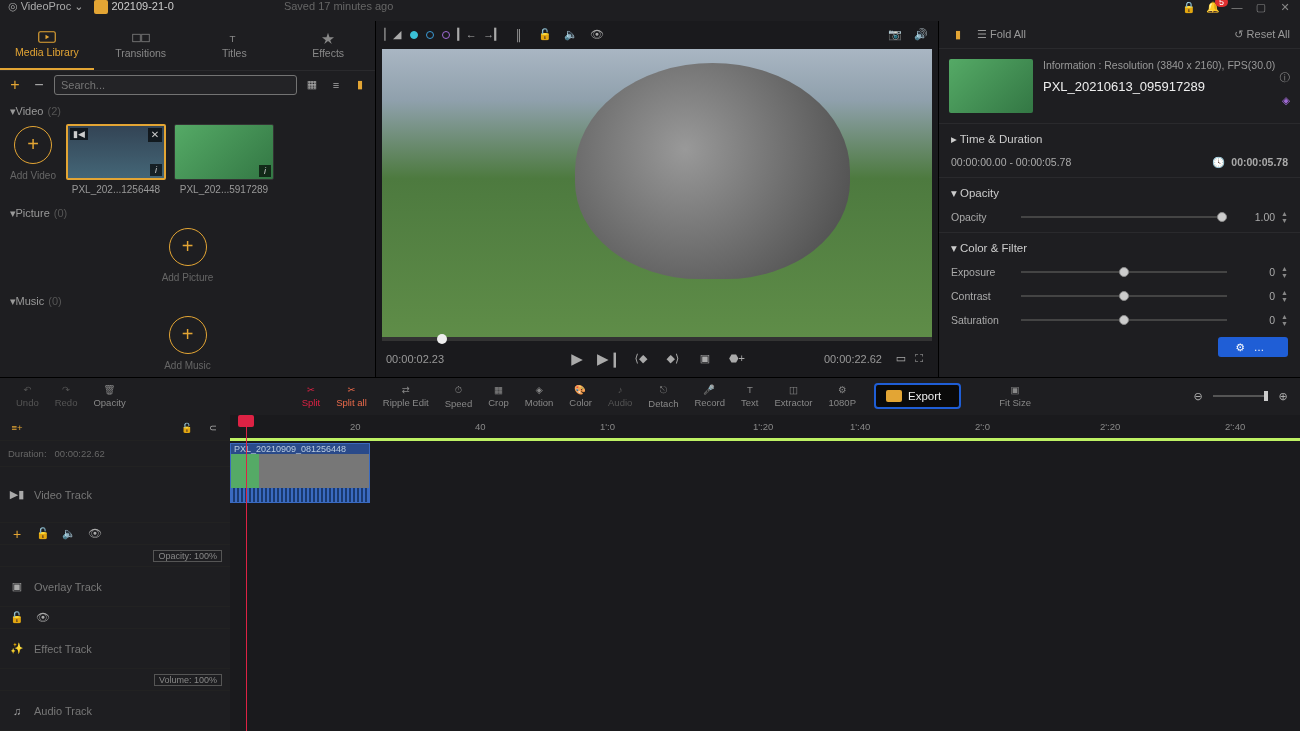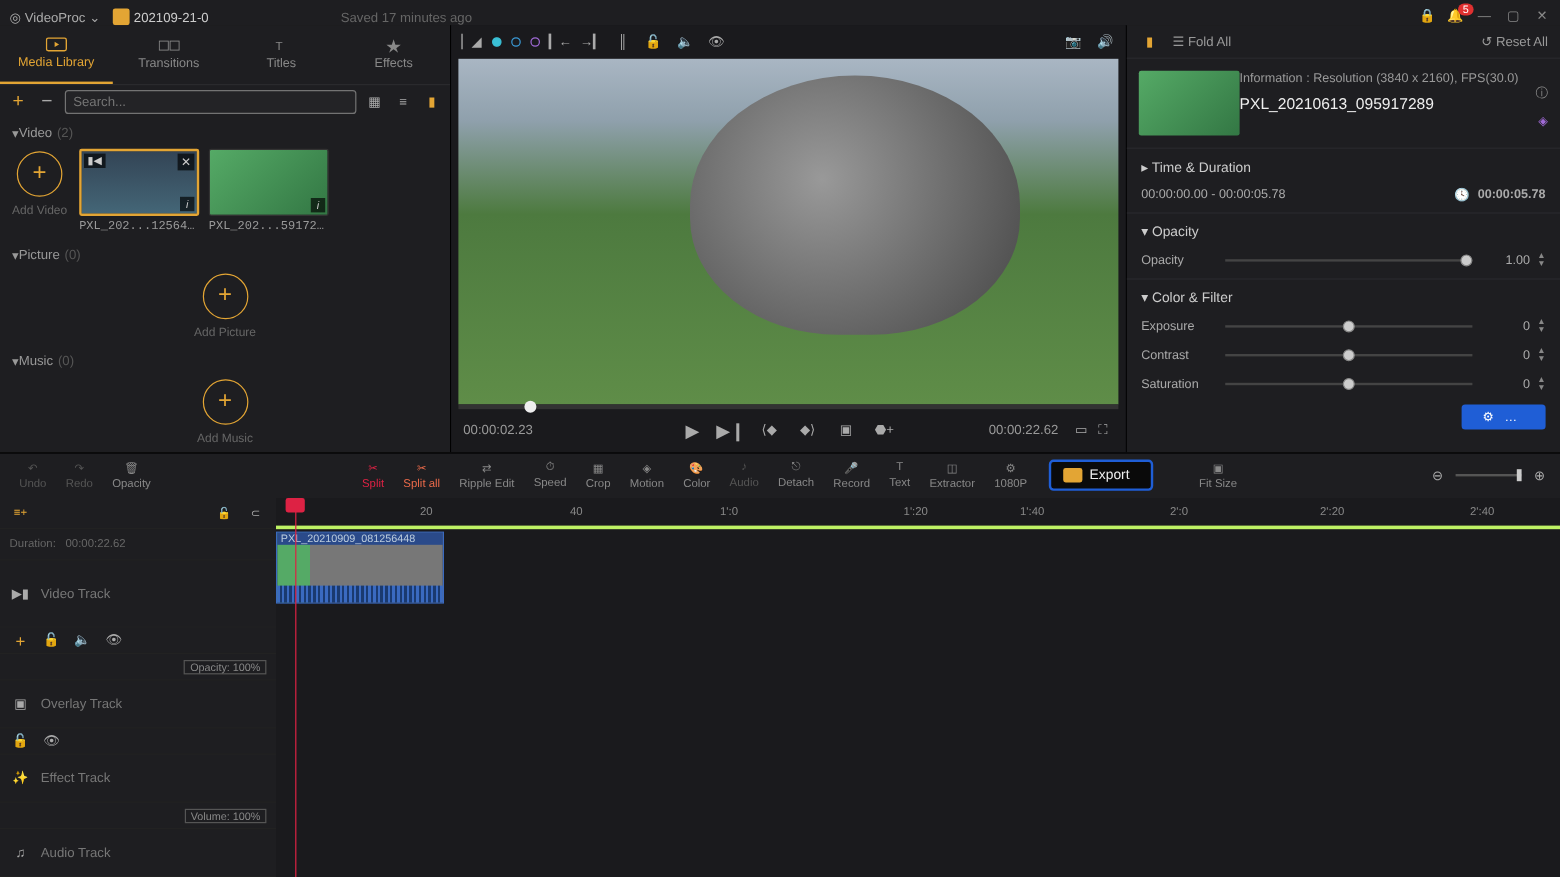--- a/index.html
+++ b/index.html
@@ -1,17 +1,17 @@
 <!DOCTYPE html>
 <html><head>
 <meta charset="utf-8">
 <style>
 * { box-sizing: border-box; margin: 0; padding: 0; font-family: -apple-system, "Segoe UI", Arial, sans-serif; }
 body { width: 1300px; height: 731px; background: #1a1a1d; color: #ccc; font-size: 11px; overflow: hidden; }
-.titlebar { height: 24px; background: #1e1e21; display: flex; align-items: flex-end; padding: 0 8px; font-size: 11px; }
+.titlebar { height: 24px; background: #1e1e21; display: flex; align-items: flex-start; padding: 0 8px; font-size: 11px; }
 .titlebar .app { color: #aaa; margin-right: 6px; cursor: pointer; }
 .titlebar .proj-icon { width: 14px; height: 14px; background:#e3a534;border-radius:2px; margin: 0 4px; }
 .titlebar .saved { color: #666; margin-left: 110px; }
 .titlebar .right { margin-left: auto; display:flex; align-items:center; gap:10px; }
 .titlebar .badge { background:#e03030; color:#fff; border-radius:8px; padding:0 4px; font-size:9px; }
 .winbtn { width:14px; height:14px; color:#888; cursor:pointer; display:inline-flex;align-items:center;justify-content:center; }
 .mid { display:flex; height: 385px; }
 .left-panel { width: 376px; background:#1e1e21; display:flex; flex-direction:column; border-right:1px solid #000; }
 .tabs { display:flex; height:50px; border-bottom:1px solid #2a2a2d; }
 .tab { flex:1; display:flex; flex-direction:column; align-items:center; justify-content:center; gap:2px; color:#888; cursor:pointer; font-size:10.5px; }
@@ -27,34 +27,34 @@
 .addcard { display:flex; flex-direction:column; align-items:center; margin-top:8px; }
 .addcircle { width:38px; height:38px; border:1px solid #e3a534; border-radius:50%; color:#e3a534; font-size:20px; display:flex; align-items:center; justify-content:center; cursor:pointer; }
 .addlabel { color:#666; font-size:10px; margin-top:6px; }
 .thumbs { display:flex; gap:8px; margin-top:6px; }
 .thumb { width:100px; }
 .thumb .img { width:100px; height:56px; background:linear-gradient(135deg,#5a6,#374); border:1px solid #333; border-radius:2px; position:relative; cursor:pointer; }
 .thumb.sel .img { border:2px solid #e3a534; }
 .thumb .camlabel { position:absolute; top:2px; left:2px; background:#000a; padding:1px 3px; font-size:9px; }
 .thumb .x { position:absolute; top:2px; right:2px; background:#000a; width:14px;height:14px;font-size:10px;display:flex;align-items:center;justify-content:center;cursor:pointer;}
 .thumb .info { position:absolute; bottom:2px; right:2px; background:#000a; width:12px;height:12px;font-size:9px;font-style:italic;display:flex;align-items:center;justify-content:center;cursor:pointer;}
-.thumb .name { color:#999; font-size:10px; text-align:center; margin-top:4px; white-space:nowrap; overflow:hidden; text-overflow:ellipsis;font-family:Liberation Mono, monospace; }
+.thumb .name { color:#999; font-size:10px; text-align:center; margin-top:4px; white-space:nowrap; overflow:hidden; text-overflow:ellipsis; }
 .videosec { display:flex; gap:10px; }
 .preview-panel { flex:1; background:#1a1a1d; display:flex; flex-direction:column; }
 .preview-top { height:28px; display:flex; align-items:center; padding:0 8px; gap:8px; }
 .marker { width:8px; height:8px; border-radius:50%; cursor:pointer; }
 .preview-img { flex:1; margin: 0 6px; background: linear-gradient(180deg,#a9b6c3 0%,#8fa0ac 18%,#4d7a3f 45%,#5f8d48 100%); position:relative; }
 .cat { position:absolute; left:35%; top:5%; width:50%; height:75%; background:radial-gradient(circle at 40% 40%, #999, #666 60%, #444); border-radius:50% 50% 45% 45%; }
 .scrub { height:4px; background:#333; margin:0 6px; position:relative; }
 .scrub .dot { position:absolute; left:10%; top:-3px; width:10px; height:10px; background:#eee; border-radius:50%; cursor:pointer; }
 .preview-controls { height:36px; display:flex; align-items:center; padding:0 10px; font-size:11px; color:#999; }
 .pc-center { position:absolute; left:50%; transform:translateX(-50%); display:flex; gap:14px; align-items:center; }
 .right-panel { width: 362px; background:#1e1e21; border-left:1px solid #000; display:flex; flex-direction:column; }
 .rp-top { height:28px; display:flex; align-items:center; padding:0 10px; gap:10px; border-bottom:1px solid #2a2a2d; }
-.rp-head { display:flex; padding:10px; gap:0; }
+.rp-head { display:flex; padding:10px; gap:10px; }
 .rp-thumb { width:84px; height:54px; background:linear-gradient(135deg,#5a6,#374); border-radius:2px; }
 .rp-info { flex:1; color:#999; font-size:10.5px; }
 .rp-name { color:#eee; font-size:13px; margin-top:8px; }
 .prop-sec { border-top:1px solid #2a2a2d; padding:8px 12px; }
 .prop-hdr { font-size:11.5px; color:#ccc; cursor:pointer; }
 .prop-row { display:flex; align-items:center; margin-top:10px; font-size:10.5px; color:#aaa; }
 .prop-row .lbl { width:70px; }
 .prop-row input[type=range] { flex:1; height:2px; background:#444; -webkit-appearance:none; }
 .prop-row input[type=range]::-webkit-slider-thumb { -webkit-appearance:none; width:10px; height:10px; border-radius:50%; background:#ccc; border:1px solid #888; }
 .prop-row .val { width:42px; text-align:right; margin:0 6px; }

